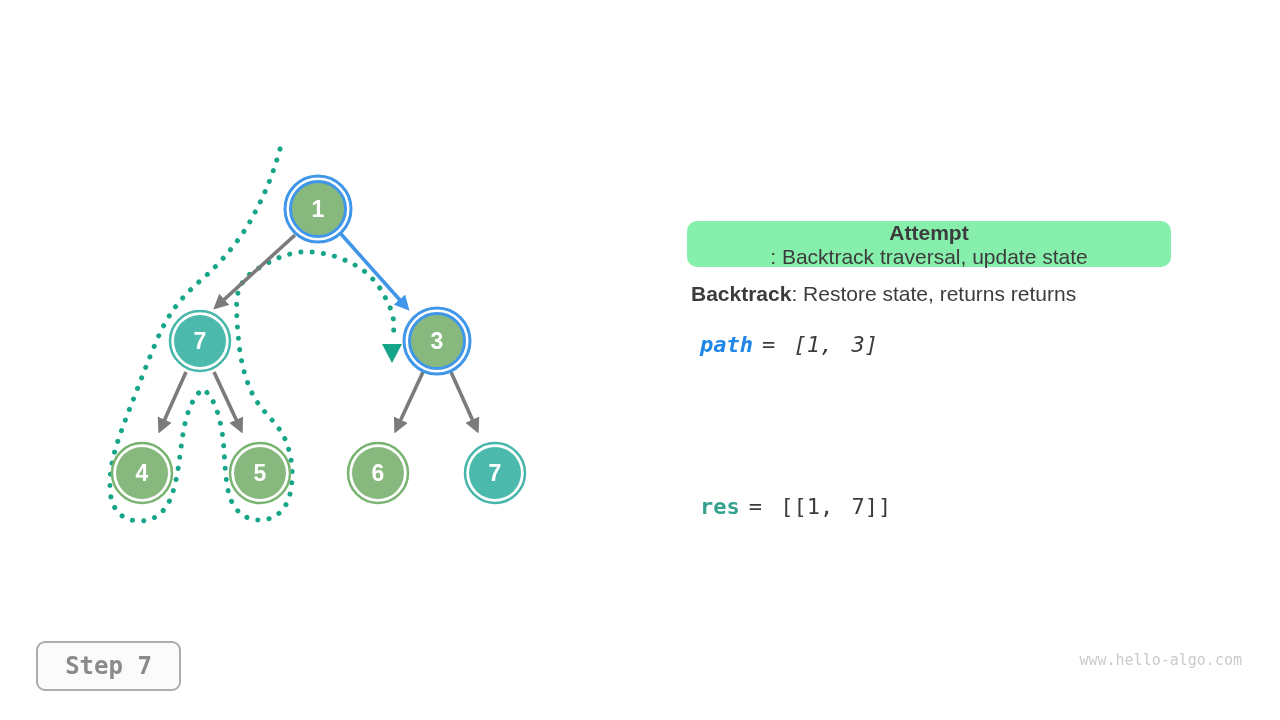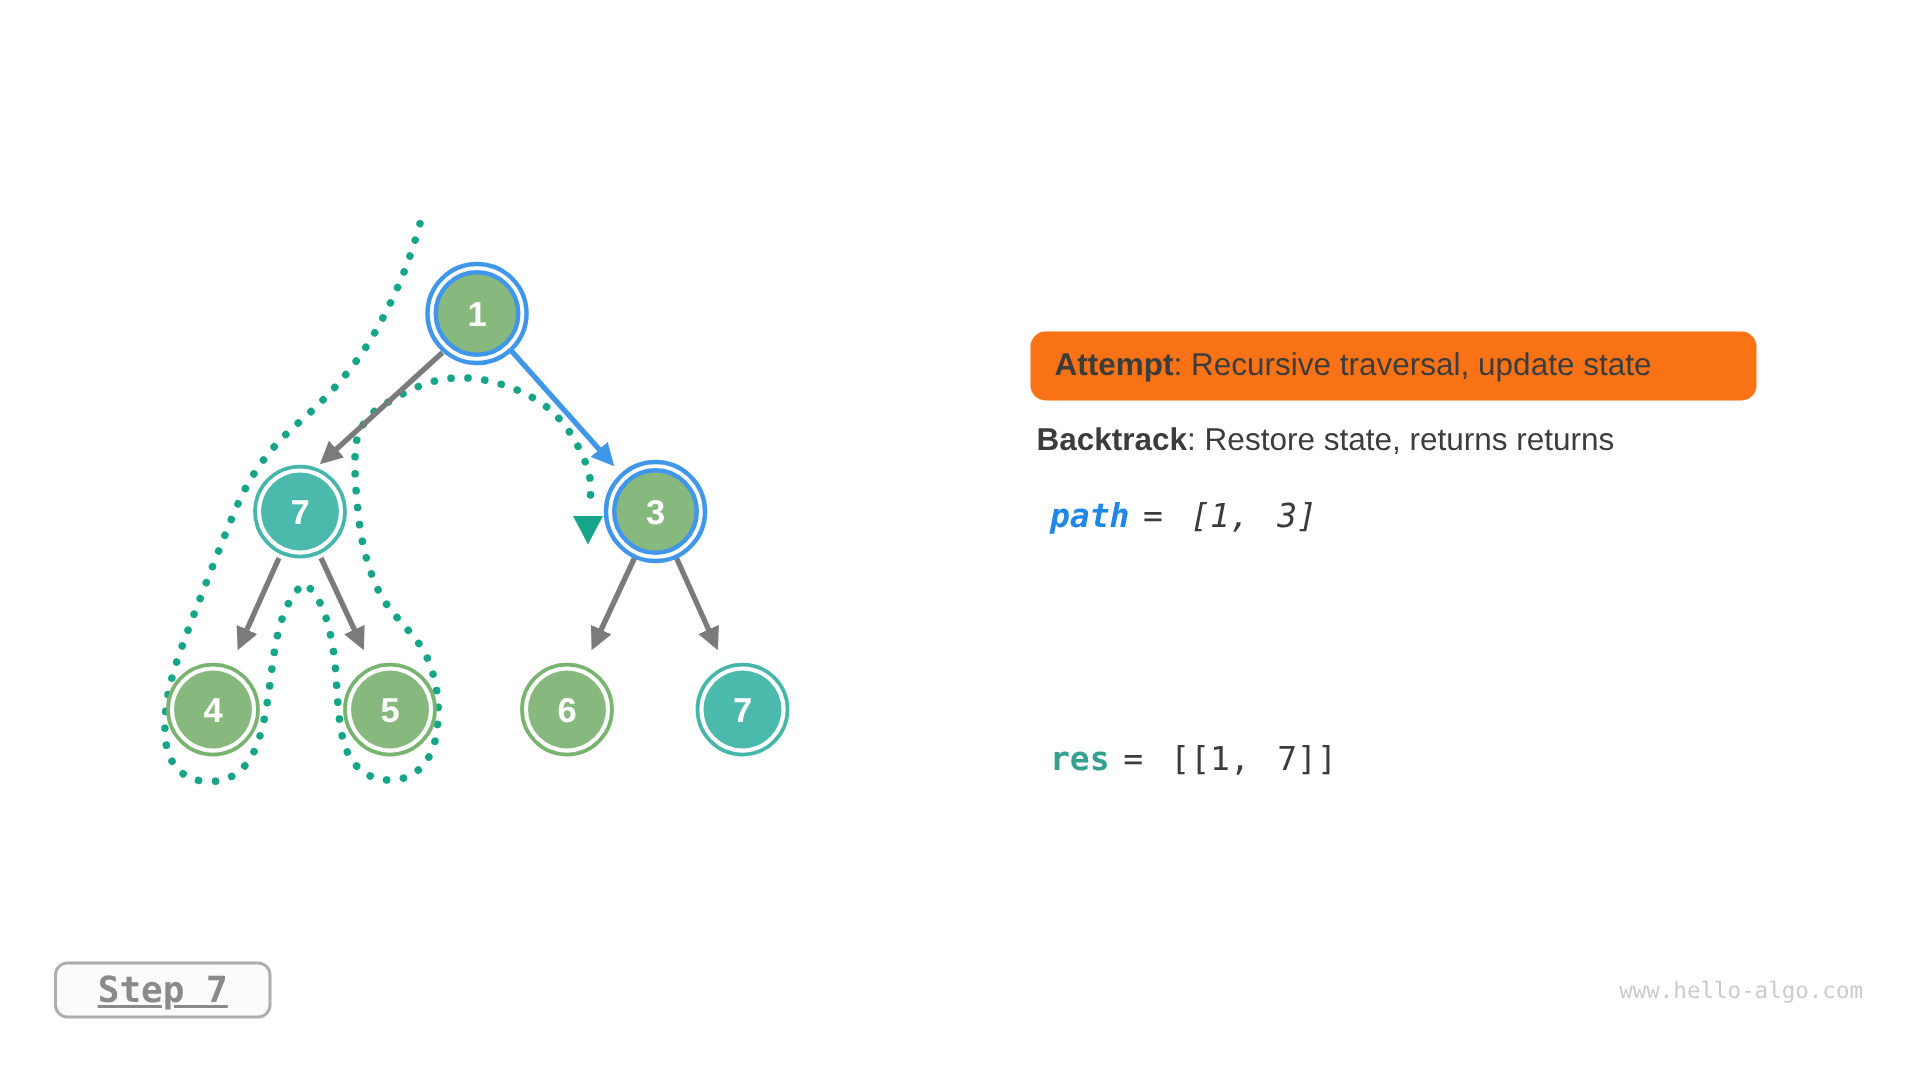--- a/index.html
+++ b/index.html
@@ -19,56 +19,56 @@
   .panel-line {
     position: absolute;
     font-size: 21px;
     color: #3C3C3C;
     white-space: nowrap;
   }
   .attempt-box {
     position: absolute;
     left: 687px; top: 221px;
     width: 452px; height: 46px;
-    background: #f97316;
+    background: #86efac;
     border-radius: 10px;
     display: flex;
     align-items: center;
     padding: 0 16px;
     font-size: 21px;
     color: #3C3C3C;
     white-space: nowrap;
+    flex-direction: column;
   }
   .bold-label { font-weight: bold; }
   .code-line {
     position: absolute;
     font-family: "DejaVu Sans Mono", monospace;
     font-size: 22px;
     color: #3C3C3C;
     white-space: nowrap;
     word-spacing: 5px;
   }
   .code-var { font-weight: bold; }
   .code-rest { margin-left: 9px; }
   .step-badge {
     position: absolute;
     left: 36px; top: 641px;
-    width: 145px; height: 38px;
+    width: 145px; height: 50px;
     background: #FBFBFB;
     border: 2px solid #ADADAD;
     border-radius: 9px;
     box-sizing: border-box;
     display: flex;
     align-items: center;
     justify-content: center;
     font-family: "DejaVu Sans Mono", monospace;
     font-size: 24px;
     font-weight: bold;
     color: #8A8A8A;
-    text-decoration: underline;
   }
   .watermark {
     position: absolute;
     right: 38px; top: 651px;
     font-family: "DejaVu Sans Mono", monospace;
     font-size: 15px;
     color: #CBCBCB;
   }
 </style>
 </head>
@@ -153,21 +153,21 @@
       <g>
         <circle cx="495" cy="473" r="30" fill="none" stroke="#47B6AA" stroke-width="2.5"></circle>
         <circle cx="495" cy="473" r="26" fill="#4CB9AD"></circle>
         <text x="495" y="481" text-anchor="middle" class="node-label" fill="#FFFFFF">7</text>
       </g>
     </g>
 </svg>
 
 <div class="attempt-box">
   <span class="bold-label">Attempt</span>
-    <span>: Recursive traversal, update state</span>
+    <span>: Backtrack traversal, update state</span>
 </div>
 
 <div class="panel-line" style="left:691px; top:282px;">
   <span class="bold-label">Backtrack</span><span>: Restore state, returns returns</span>
 </div>
 
 <div class="code-line" style="left:700px; top:332px;font-style:italic;">
   <span class="code-var" style="color: rgb(31, 135, 232);">path</span><span class="code-rest">= [1, 3]</span>
 </div>
 

